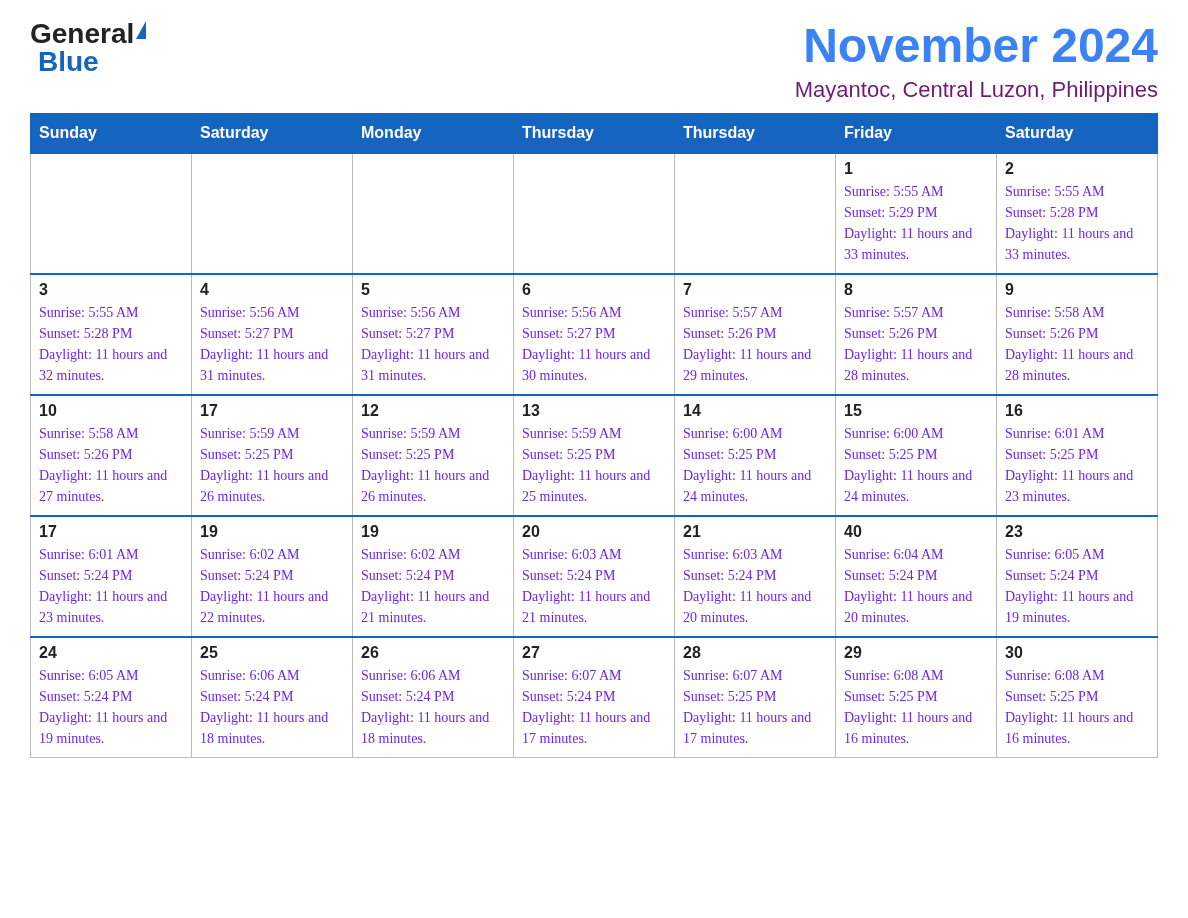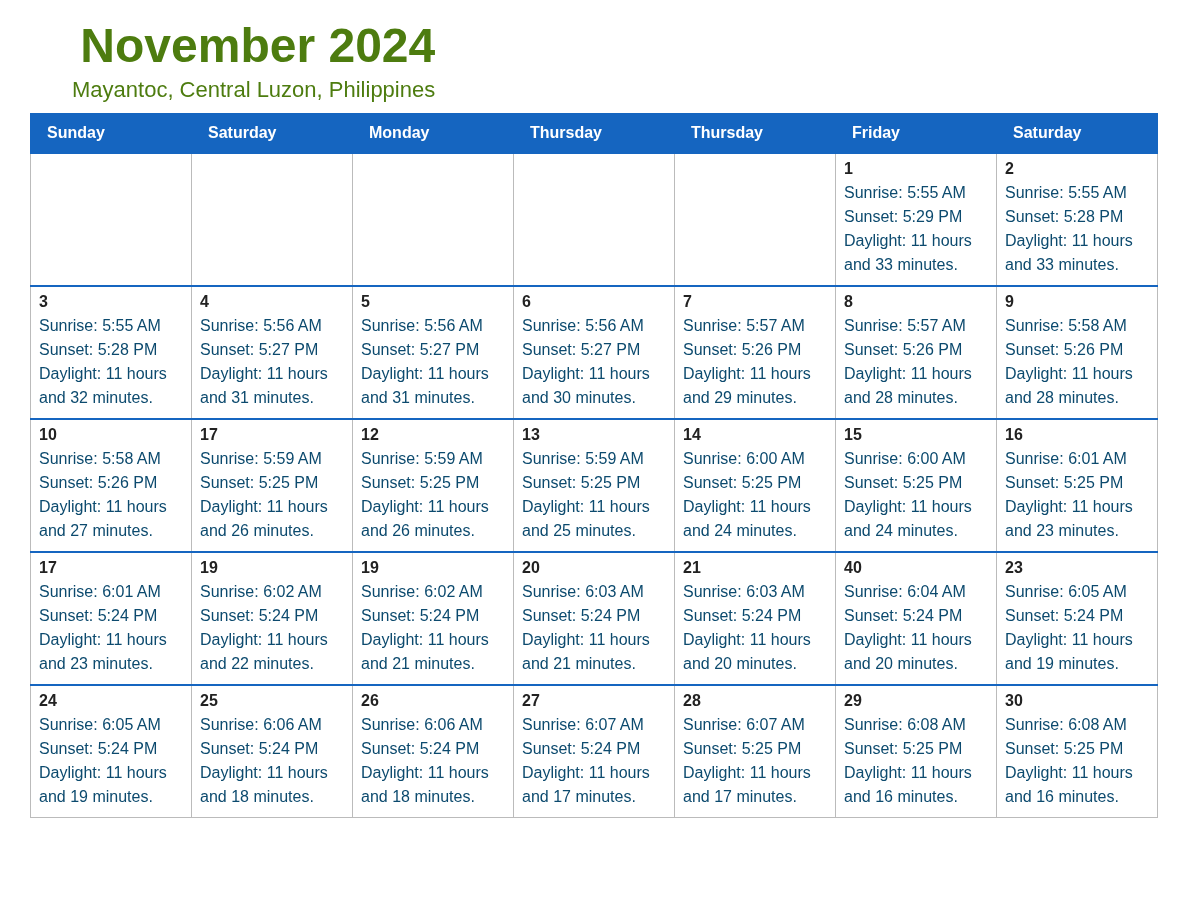--- a/index.html
+++ b/index.html
@@ -44,38 +44,38 @@
       vertical-align: middle;
       position: relative;
       top: -4px;
     }
     .title-area {
       text-align: right;
     }
     .page-title {
       font-size: 48px;
       font-weight: bold;
-      color: #4d7c0f;
+      color: #3b82f6;
       line-height: 1.1;
     }
     .page-subtitle {
       font-size: 22px;
-      color: #4d7c0f;
+      color: #701a75;
       margin-top: 4px;
       margin-left: 42px;
     }
     .calendar {
       width: 100%;
       border-collapse: collapse;
       margin-top: 8px;
     }
     .calendar th {
       background: #1565c0;
       color: #fff;
-      padding: 10px 16px;
+      padding: 10px 8px;
       font-size: 16px;
       font-weight: bold;
       text-align: left;
       border: 1px solid #1565c0;
     }
     .calendar td {
       vertical-align: top;
       padding: 6px 8px 8px 8px;
       border: 1px solid #bbb;
       width: 14.28%;
@@ -88,32 +88,40 @@
       border-top: 2px solid #1565c0;
     }
     .day-number {
       font-size: 16px;
       font-weight: bold;
       color: #222;
       display: block;
       margin-bottom: 3px;
     }
     .day-info {
-      font-size: 16px;
-      color: #0c4a6e;
+      font-size: 14px;
+      color: #6d28d9;
       line-height: 1.5;
+      font-family: Liberation Serif, serif;
     }
     .empty-cell {
       background: #f9f9f9;
     }
   </style>
 </head>
 <body>
 
 <div class="header-area">
+  <div class="logo">
+    <div style="display:flex; align-items:center;">
+      <span class="logo-general">General</span>
+      <span class="logo-triangle"></span>
+    </div>
+    <span class="logo-blue">Blue</span>
+  </div>
   <div class="title-area">
     <div class="page-title">November 2024</div>
     <div class="page-subtitle">Mayantoc, Central Luzon, Philippines</div>
   </div>
 </div>
 
 <table class="calendar">
   <thead>
     <tr>
     <th>Sunday</th>

